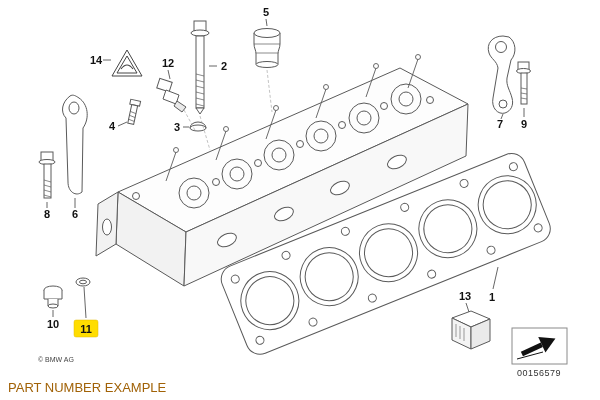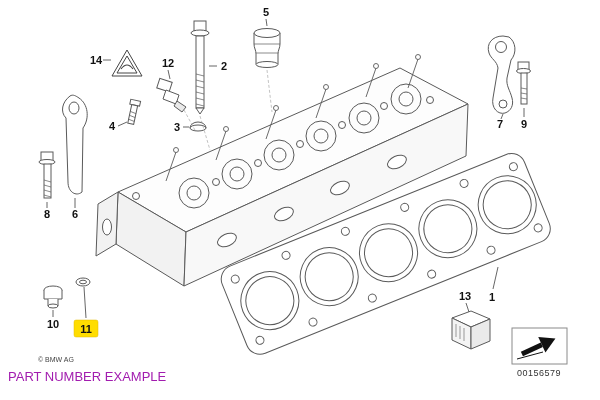--- a/index.html
+++ b/index.html
@@ -2,21 +2,21 @@
 <html><head>
 <meta charset="utf-8">
 <style>
   html,body{margin:0;padding:0;background:#ffffff;}
   .stage{position:relative;width:600px;height:400px;overflow:hidden;background:#fff;
          font-family:"Liberation Sans",sans-serif;}
   svg{display:block;}
   text.callout{font-family:"Liberation Sans",sans-serif;font-size:11px;font-weight:bold;fill:#111;}
   text.tiny{font-family:"Liberation Sans",sans-serif;font-size:7px;fill:#444;}
   text.pnum{font-family:"Liberation Sans",sans-serif;font-size:9px;fill:#333;letter-spacing:.5px;}
-  .caption{position:absolute;left:8px;bottom:16px;font-size:13px;color:#a21caf;}
+  .caption{position:absolute;left:8px;bottom:5px;font-size:13px;color:#a16207;}
   .lead{stroke:#555;stroke-width:0.9;}
   .ghost{stroke:#9a9a9a;stroke-width:0.6;stroke-dasharray:3 2;}
 </style>
 </head>
 <body>
 
 <div class="stage">
 <svg width="600" height="380" viewBox="0 0 600 380">
 
   <g stroke="#5a5a5a" stroke-width="1" stroke-linejoin="round" fill="#ffffff">

